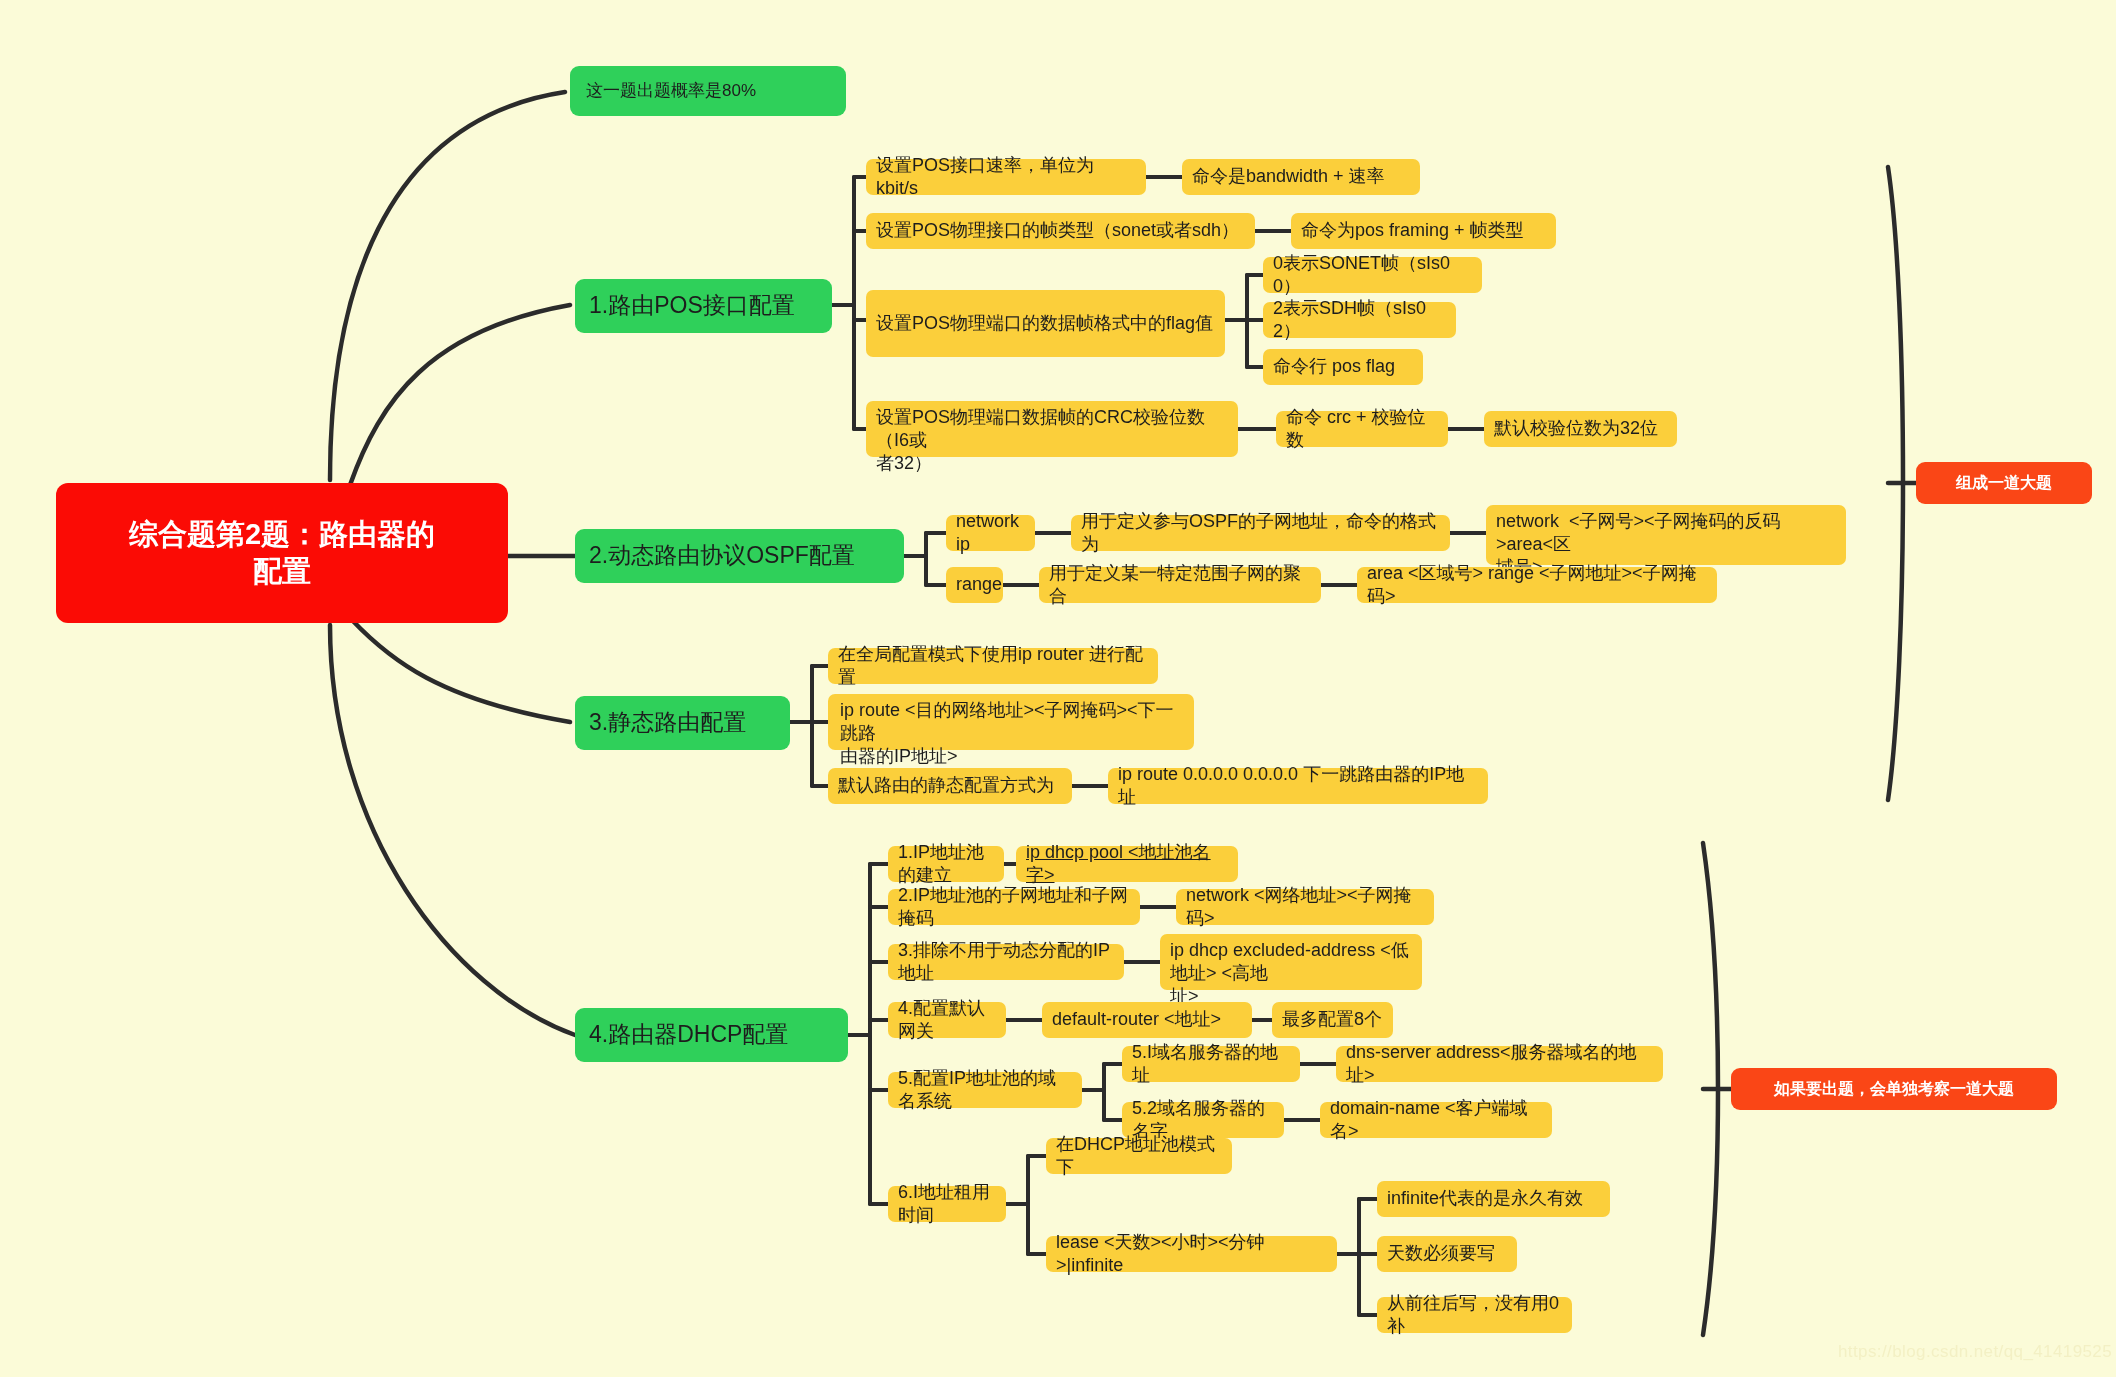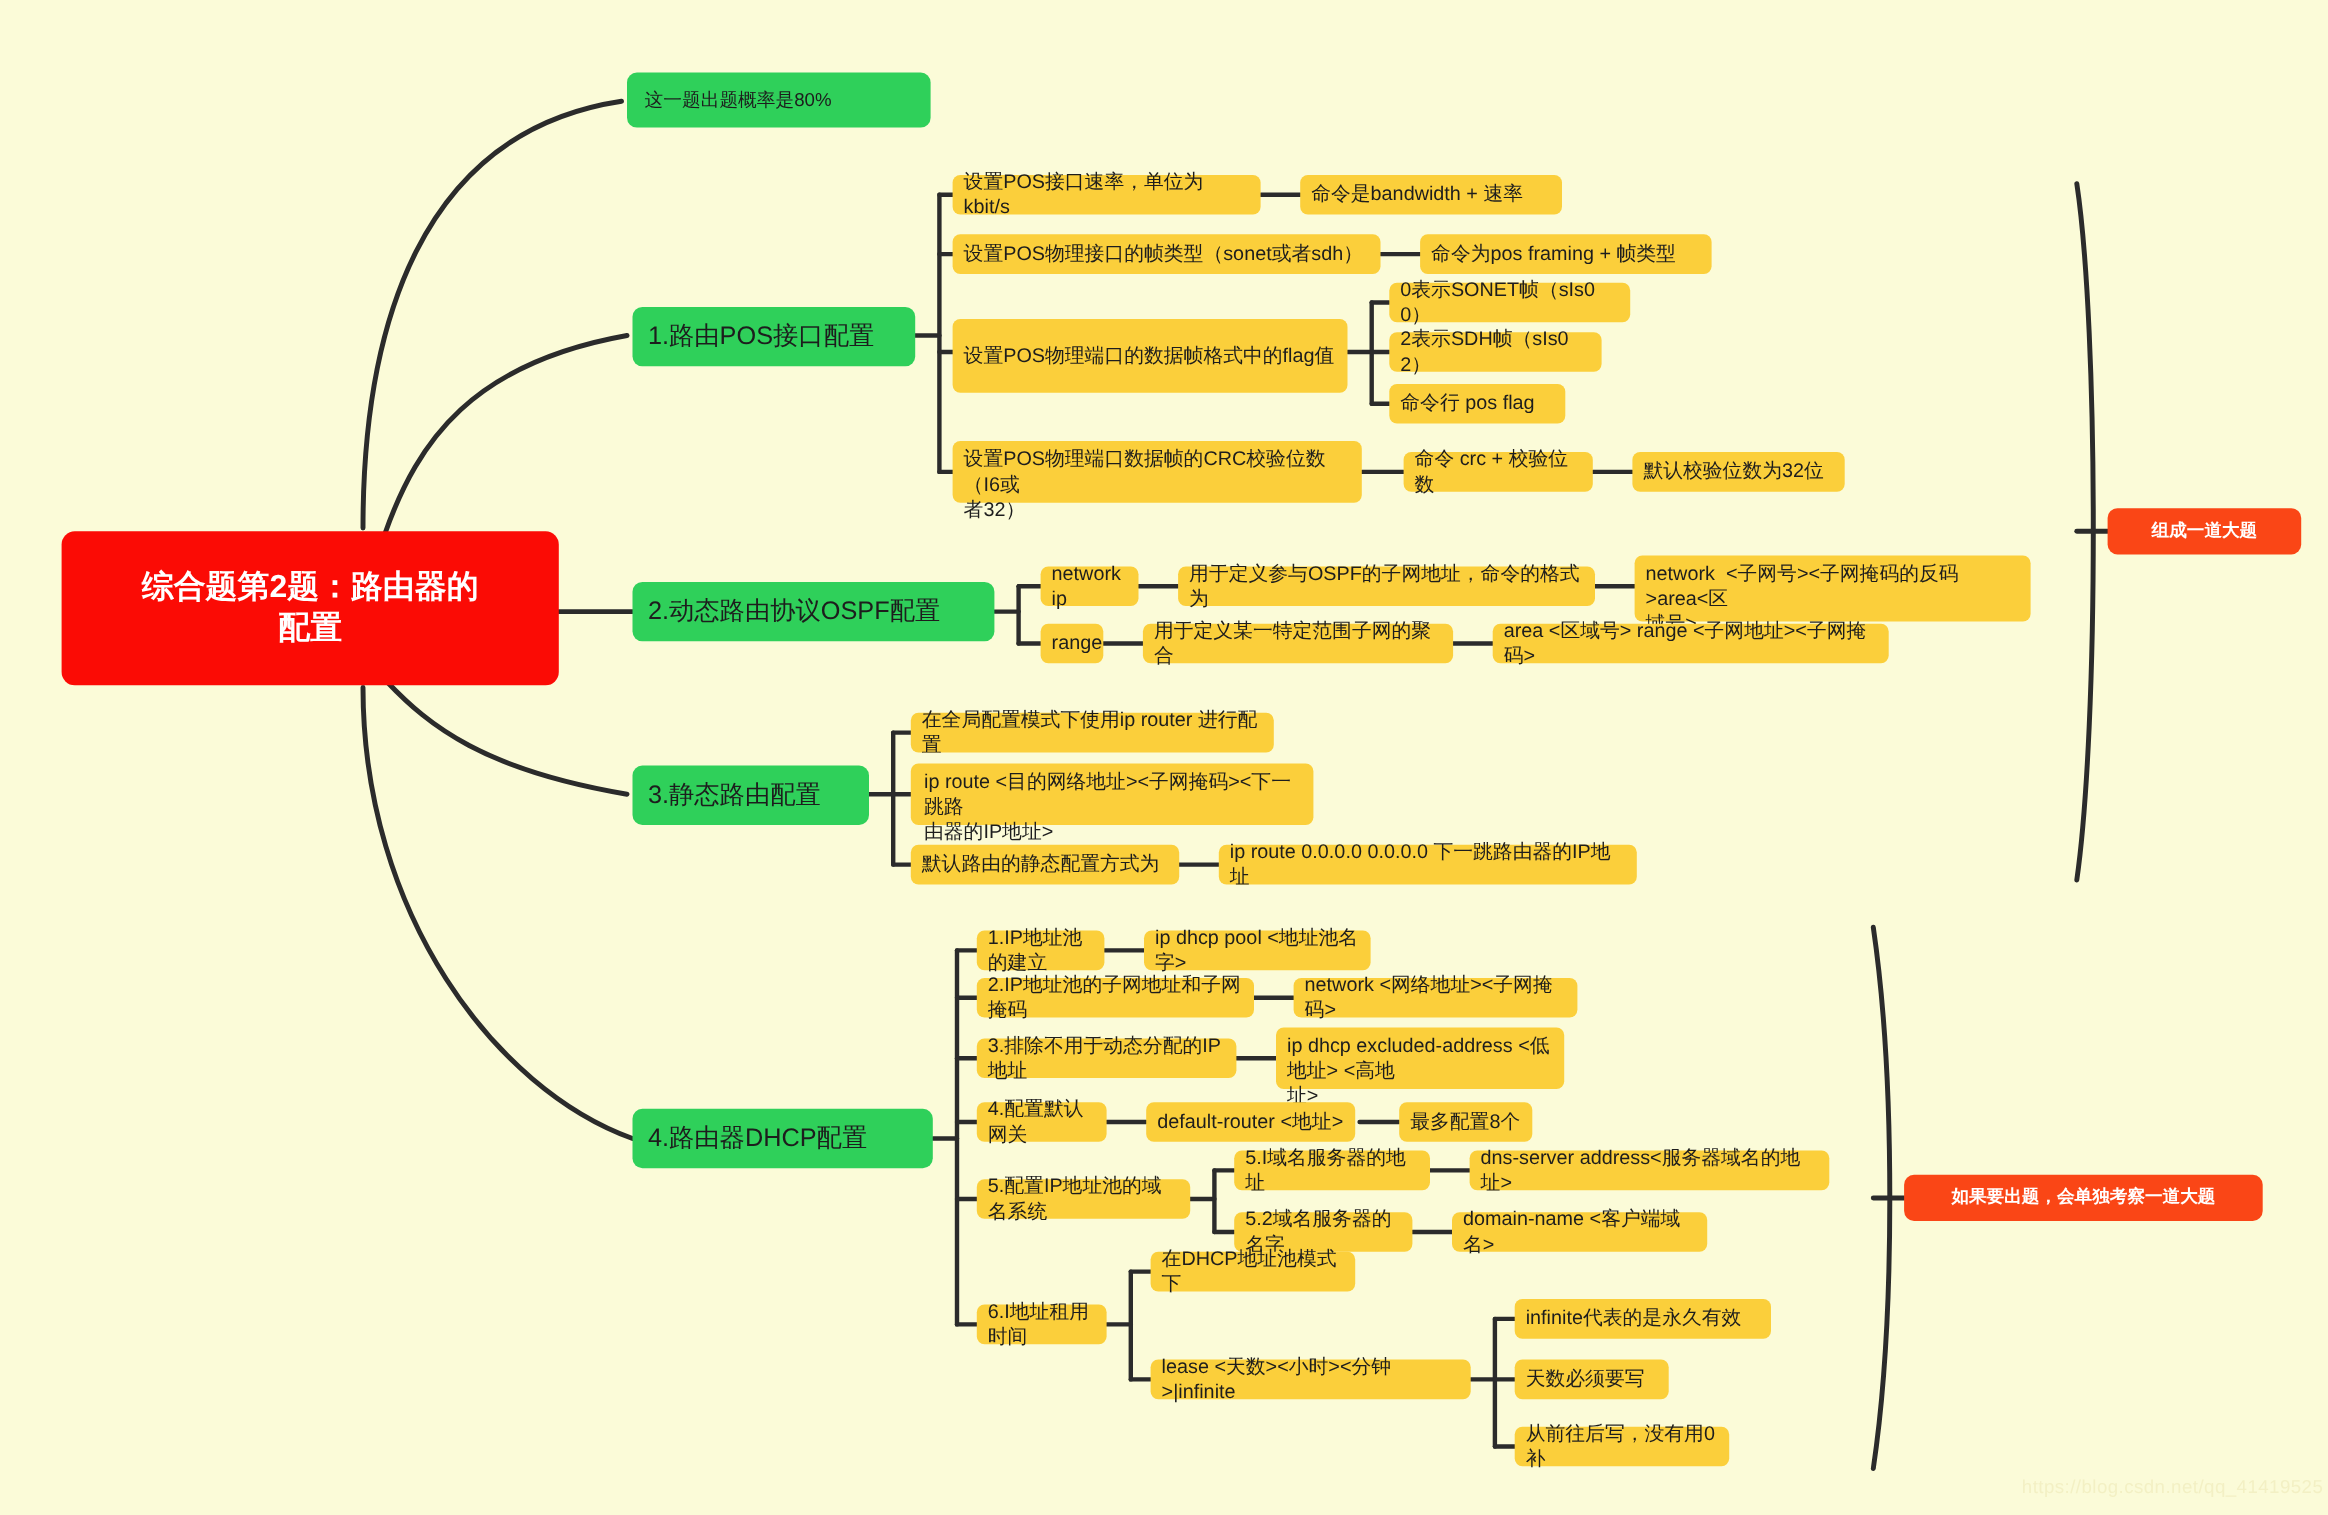--- a/index.html
+++ b/index.html
@@ -224,31 +224,31 @@
 
   <div class="node yellow" style="left:828px;top:648px;width:330px;height:36px;">在全局配置模式下使用ip router 进行配置</div>
   <div class="node yellow" style="left:828px;top:694px;width:366px;height:56px;align-items:flex-start;padding-top:5px;padding-left:12px;">ip route &lt;目的网络地址&gt;&lt;子网掩码&gt;&lt;下一跳路
 由器的IP地址&gt;</div>
   <div class="node yellow" style="left:828px;top:768px;width:244px;height:36px;">默认路由的静态配置方式为</div>
   <div class="node yellow" style="left:1108px;top:768px;width:380px;height:36px;">ip route 0.0.0.0 0.0.0.0 下一跳路由器的IP地址</div>
 
   <div class="node green" style="left:575px;top:1008px;width:273px;height:54px;">4.路由器DHCP配置</div>
 
   <div class="node yellow" style="left:888px;top:846px;width:116px;height:36px;">1.IP地址池的建立</div>
-  <div class="node yellow" style="left:1040px;top:846px;width:206px;height:36px;">ip dhcp pool &lt;地址池名字&gt;</div>
+  <div class="node yellow" style="left:1016px;top:846px;width:222px;height:36px;text-decoration:underline;">ip dhcp pool &lt;地址池名字&gt;</div>
 
   <div class="node yellow" style="left:888px;top:889px;width:252px;height:36px;">2.IP地址池的子网地址和子网掩码</div>
   <div class="node yellow" style="left:1176px;top:889px;width:258px;height:36px;">network &lt;网络地址&gt;&lt;子网掩码&gt;</div>
 
   <div class="node yellow" style="left:888px;top:944px;width:236px;height:36px;">3.排除不用于动态分配的IP地址</div>
   <div class="node yellow" style="left:1160px;top:934px;width:262px;height:56px;align-items:flex-start;padding-top:5px;">ip dhcp excluded-address &lt;低地址&gt; &lt;高地
 址&gt;</div>
 
   <div class="node yellow" style="left:888px;top:1002px;width:118px;height:36px;">4.配置默认网关</div>
-  <div class="node yellow" style="left:1042px;top:1002px;width:190px;height:36px;">default-router &lt;地址&gt;</div>
+  <div class="node yellow" style="left:1042px;top:1002px;width:210px;height:36px;">default-router &lt;地址&gt;</div>
   <div class="node yellow" style="left:1272px;top:1002px;width:121px;height:36px;">最多配置8个</div>
 
   <div class="node yellow" style="left:888px;top:1072px;width:194px;height:36px;">5.配置IP地址池的域名系统</div>
   <div class="node yellow" style="left:1122px;top:1046px;width:178px;height:36px;">5.I域名服务器的地址</div>
   <div class="node yellow" style="left:1336px;top:1046px;width:327px;height:36px;">dns-server address&lt;服务器域名的地址&gt;</div>
   <div class="node yellow" style="left:1122px;top:1102px;width:162px;height:36px;">5.2域名服务器的名字</div>
   <div class="node yellow" style="left:1320px;top:1102px;width:232px;height:36px;">domain-name &lt;客户端域名&gt;</div>
 
   <div class="node yellow" style="left:888px;top:1186px;width:118px;height:36px;">6.I地址租用时间</div>
   <div class="node yellow" style="left:1046px;top:1138px;width:186px;height:36px;">在DHCP地址池模式下</div>

